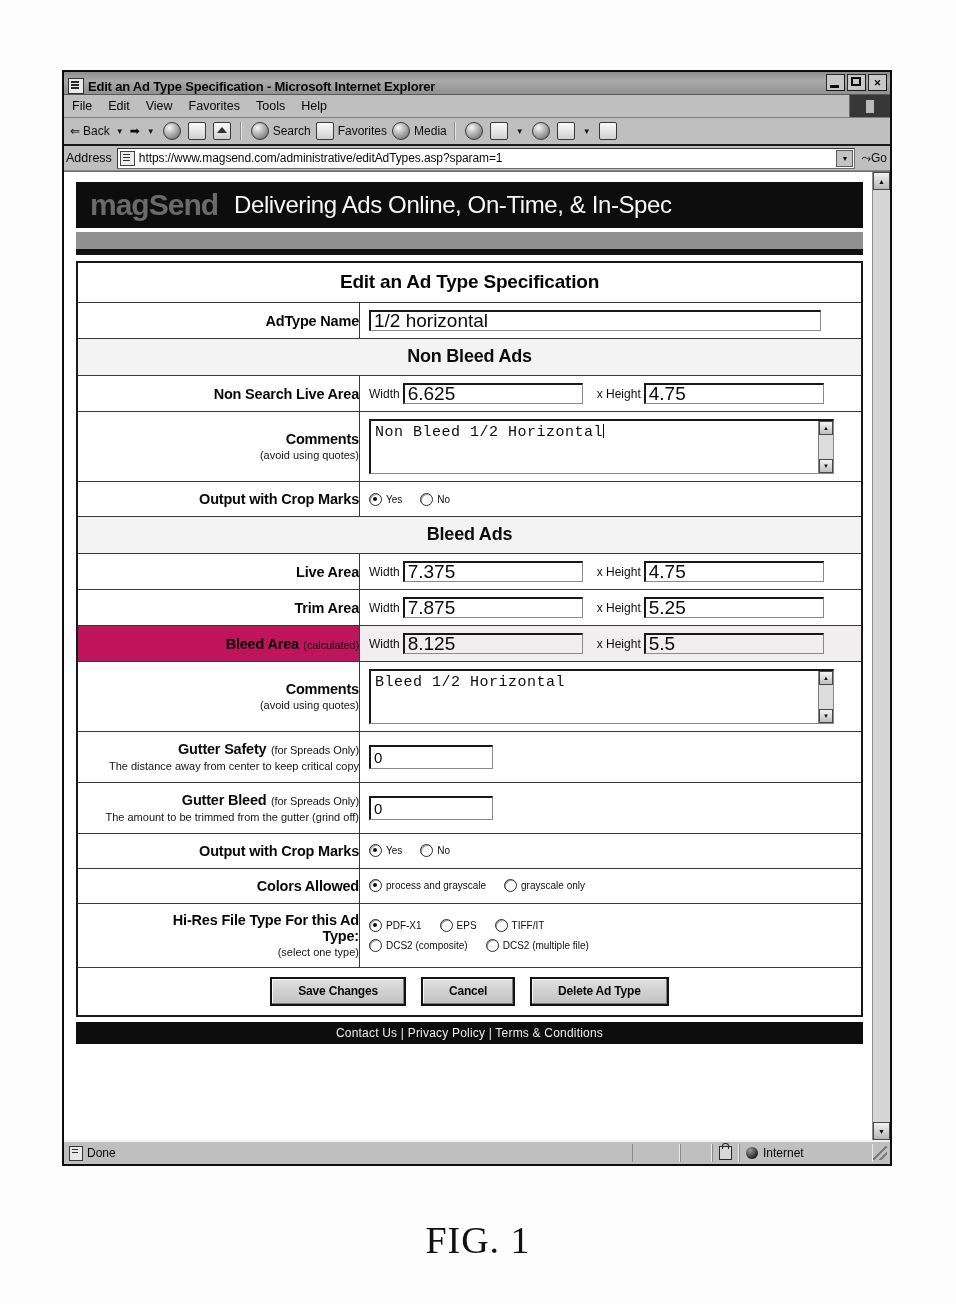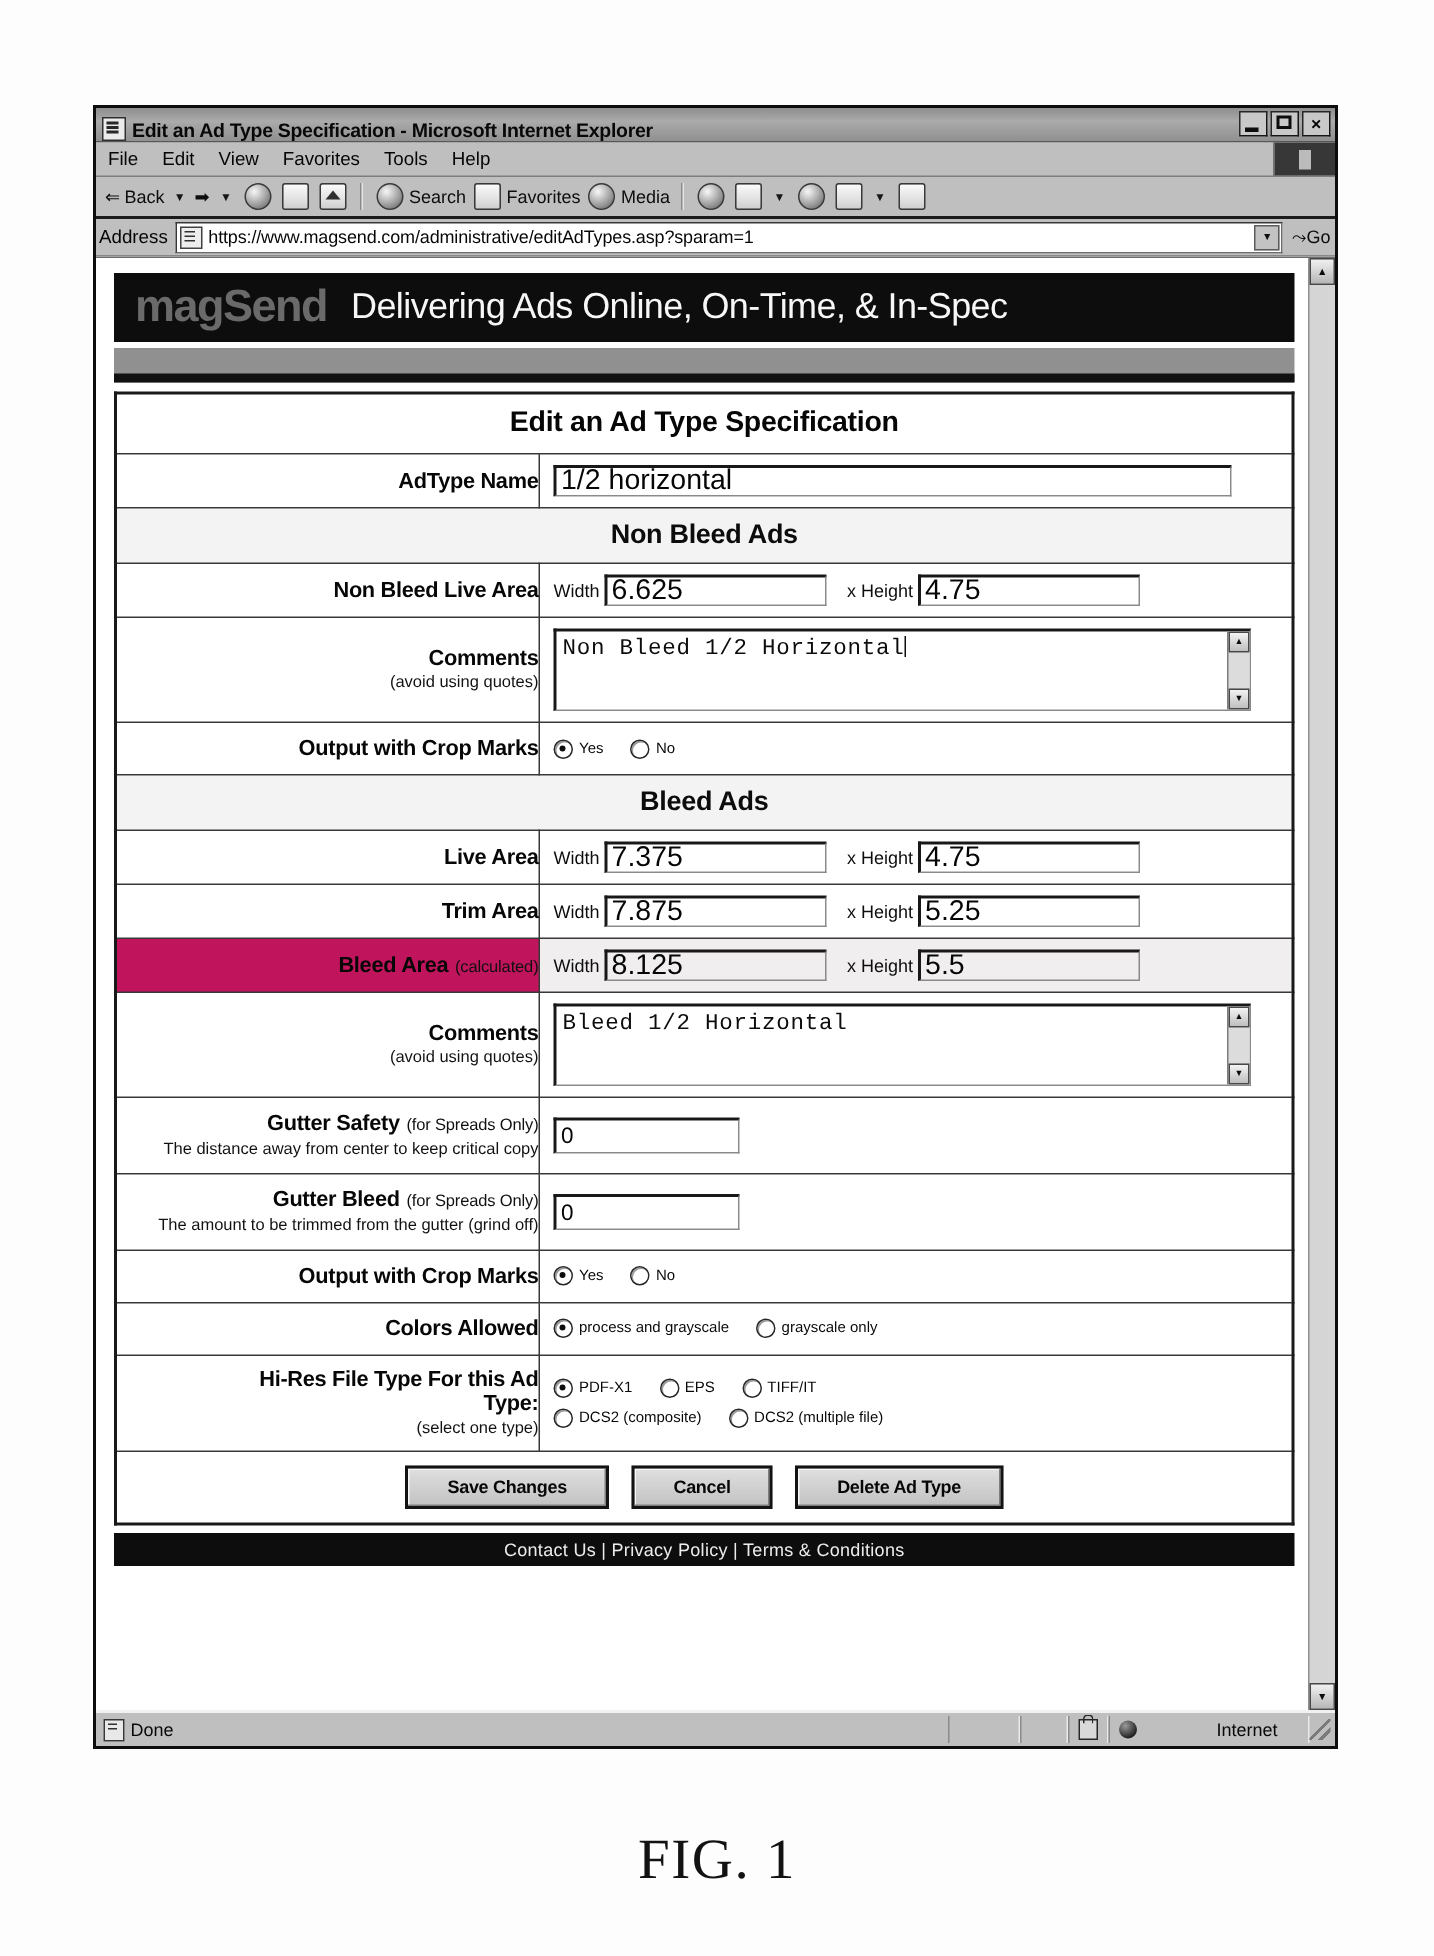--- a/index.html
+++ b/index.html
@@ -244,21 +244,21 @@
     border:1px solid #8a8a8a;
     border-top: 2px solid #1c1c1c;
     border-left: 2px solid #1c1c1c;
     display:flex; align-items:center;
     padding-left: 3px;
     font-size: 19px; color:#0b0b0b;
     font-family:"Liberation Sans", sans-serif;
     box-sizing: border-box;
   }
   .ie-input.calc { background:#eceaea; }
-  .w-dim { width: 148px; }
+  .w-dim { width: 180px; }
   .w-name { width: 452px; }
   .w-gut  { width: 124px; height: 24px; font-size:15px;}
 
   .ta-wrap {
     border:1px solid #8a8a8a;
     border-top:2px solid #1c1c1c; border-left:2px solid #1c1c1c;
     background:#fff;
     display:flex;
     height: 52px;
     width: 462px;
@@ -313,21 +313,21 @@
   }
   .footer-links { font-size: 12px; color:#e8e8e8; letter-spacing:0.2px; white-space:nowrap;}
 
   
   .statusbar {
     height: 22px; background:#bdbdbd;
     border-top:2px solid #ededed;
     display:flex; align-items:center;
     font-size:12px; color:#0d0d0d;
   }
-  .st-seg { border-left:1px solid #8a8a8a; border-right:1px solid #e6e6e6; height:18px; display:flex;align-items:center; padding:0 6px;gap:48px;}
+  .st-seg { border-left:1px solid #8a8a8a; border-right:1px solid #e6e6e6; height:18px; display:flex;align-items:center; padding:0 6px;}
   .st-left { flex:1; display:flex;align-items:center; padding-left:5px; gap:4px;}
   .st-ico{ width:12px;height:13px;background:#e4e4e4;border:1px solid #3a3a3a;position:relative;}
   .st-ico:after{content:"";position:absolute;left:2px;top:2px;width:6px;height:1px;background:#333;box-shadow:0 3px 0 #333;}
   .st-lock{ width:11px;height:12px;border:1px solid #2a2a2a;background:#d6d6d6;position:relative;}
   .st-lock:after{content:"";position:absolute;left:2px;top:-4px;width:5px;height:5px;border:1px solid #2a2a2a;border-bottom:none;border-radius:3px 3px 0 0;}
   .st-globe{ width:12px;height:12px;border-radius:50%;background:radial-gradient(circle at 35% 30%,#9a9a9a,#1f1f1f 75%);}
   .st-grip{ width:14px;height:14px;margin-right:3px; background:
      linear-gradient(135deg, transparent 45%, #7a7a7a 45%, #7a7a7a 55%, transparent 55%),
      linear-gradient(135deg, transparent 70%, #7a7a7a 70%, #7a7a7a 80%, transparent 80%);}
 
@@ -440,21 +440,21 @@
               <div class="ie-input w-name">1/2 horizontal</div>
             </td>
           </tr>
 
           <tr>
             <td class="sect-head" colspan="2">Non Bleed Ads</td>
           </tr>
 
           <tr>
             <td class="lbl">
-              <span class="lbl-main">Non Bleed Live Area</span>
+              <span class="lbl-main">Non Search Live Area</span>
             </td>
             <td class="fld">
               <div class="dim-row">
                 <span class="dim-cap">Width</span>
                 <div class="ie-input w-dim">6.625</div>
                 <span class="dim-cap x">x Height</span>
                 <div class="ie-input w-dim">4.75</div>
               </div>
             </td>
           </tr>

